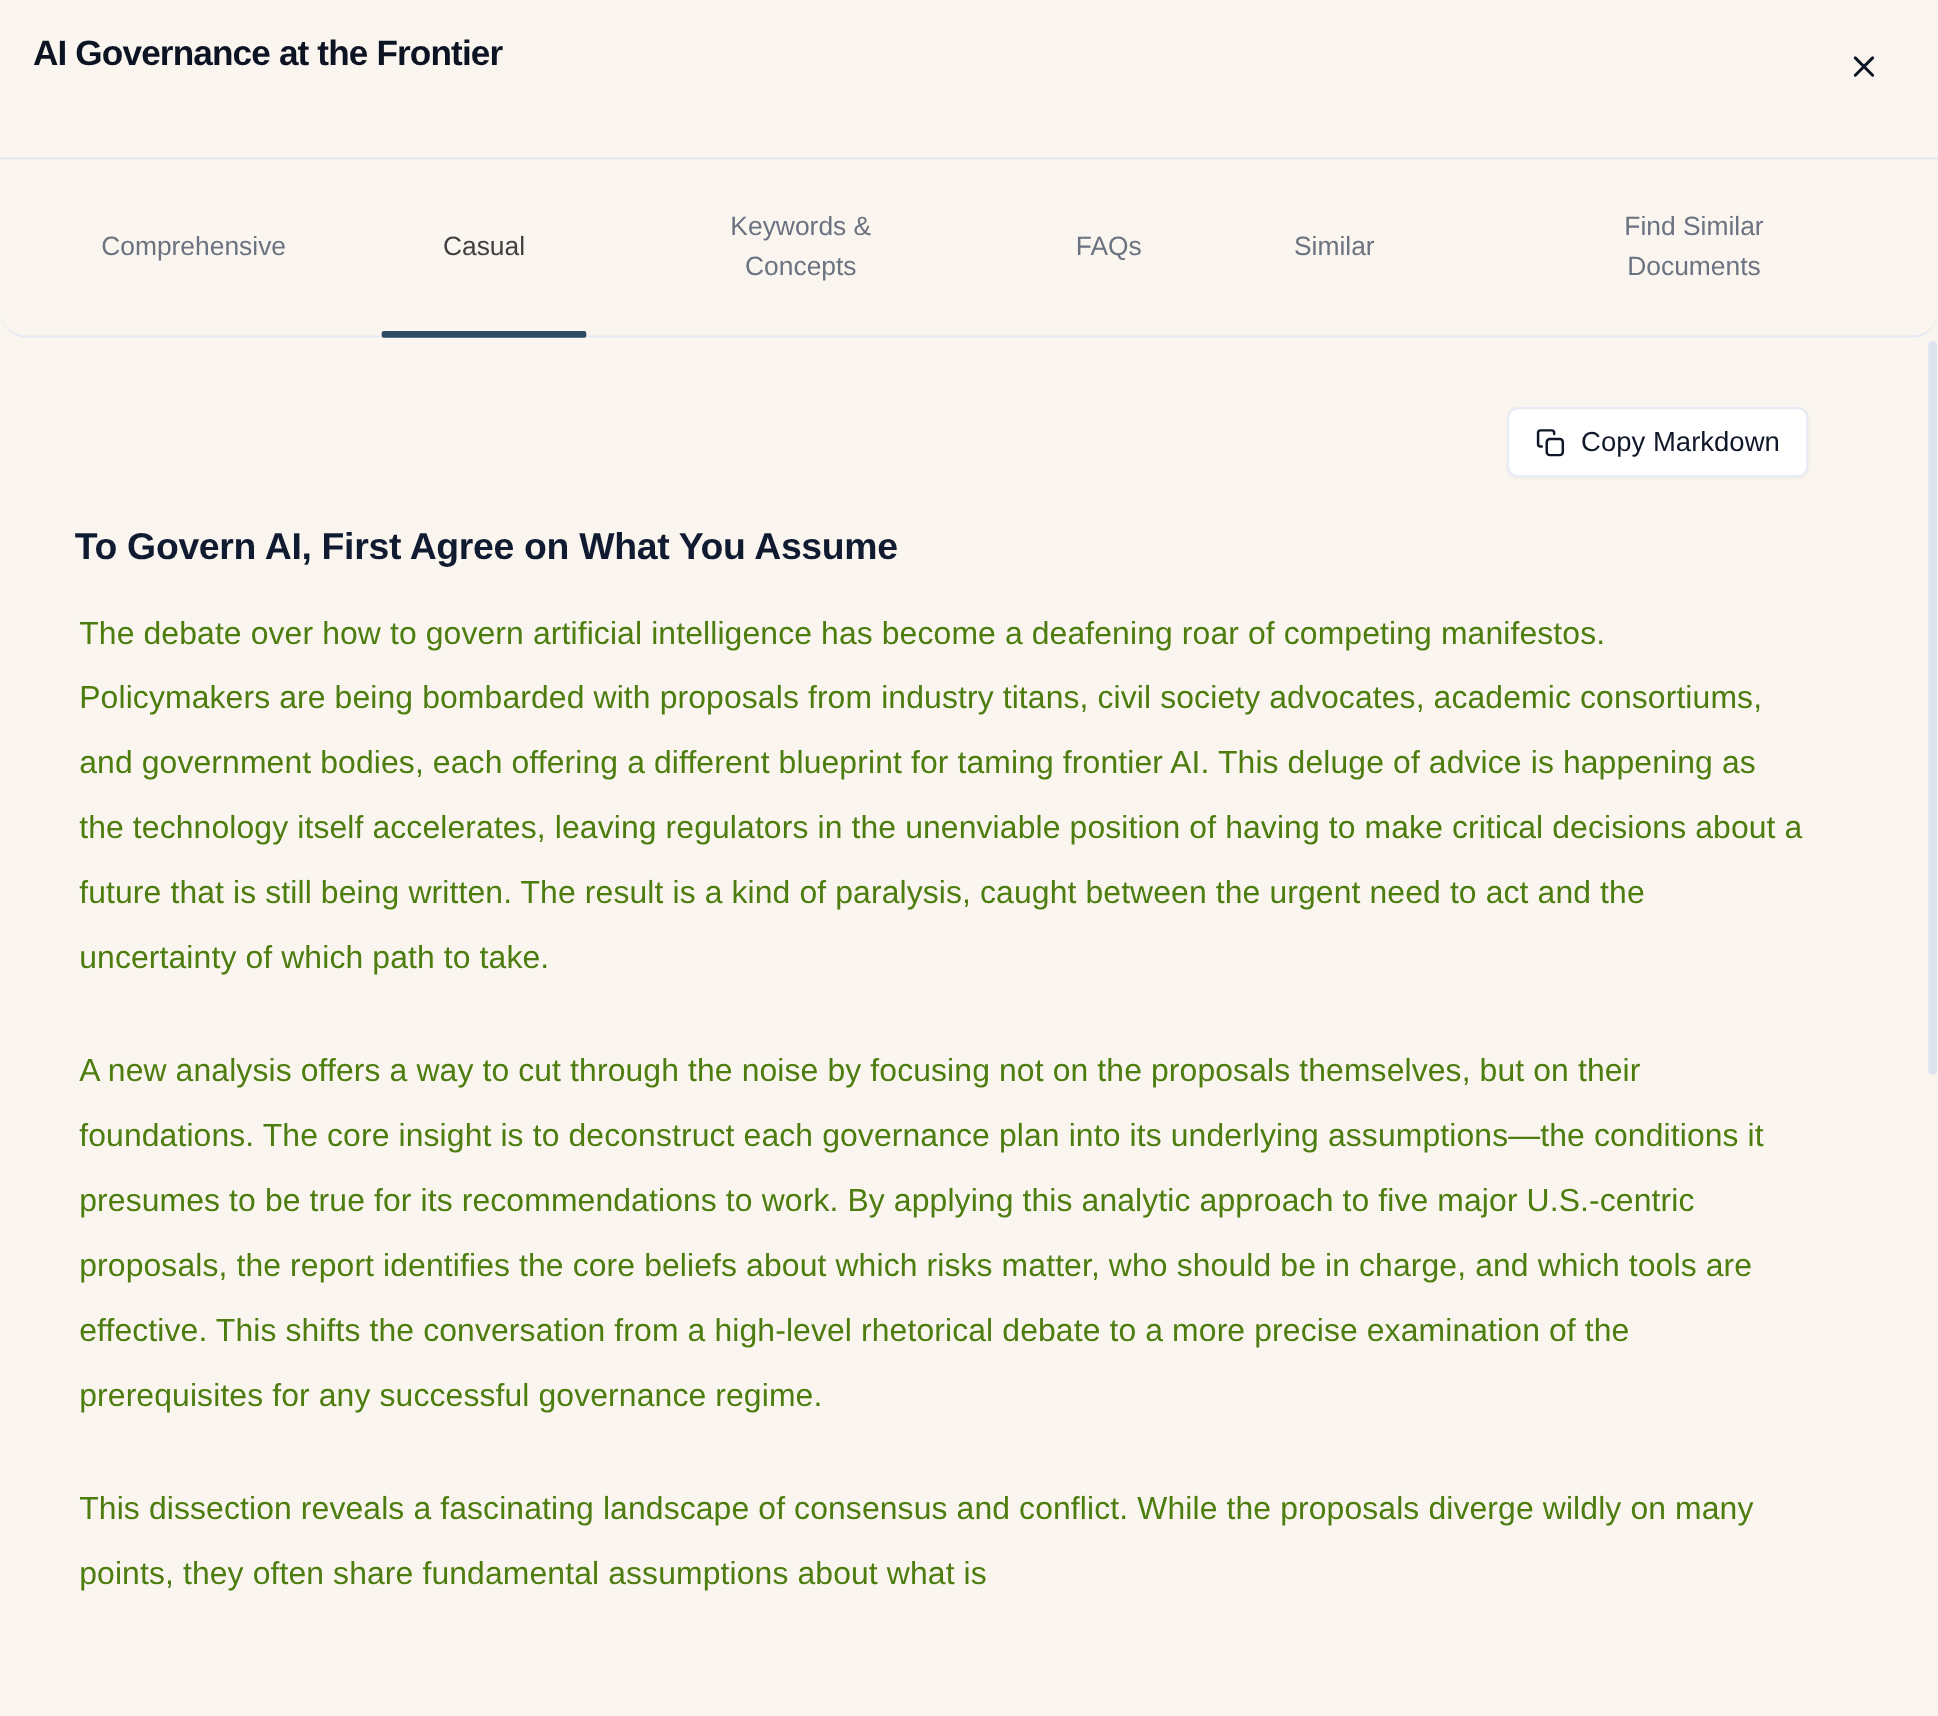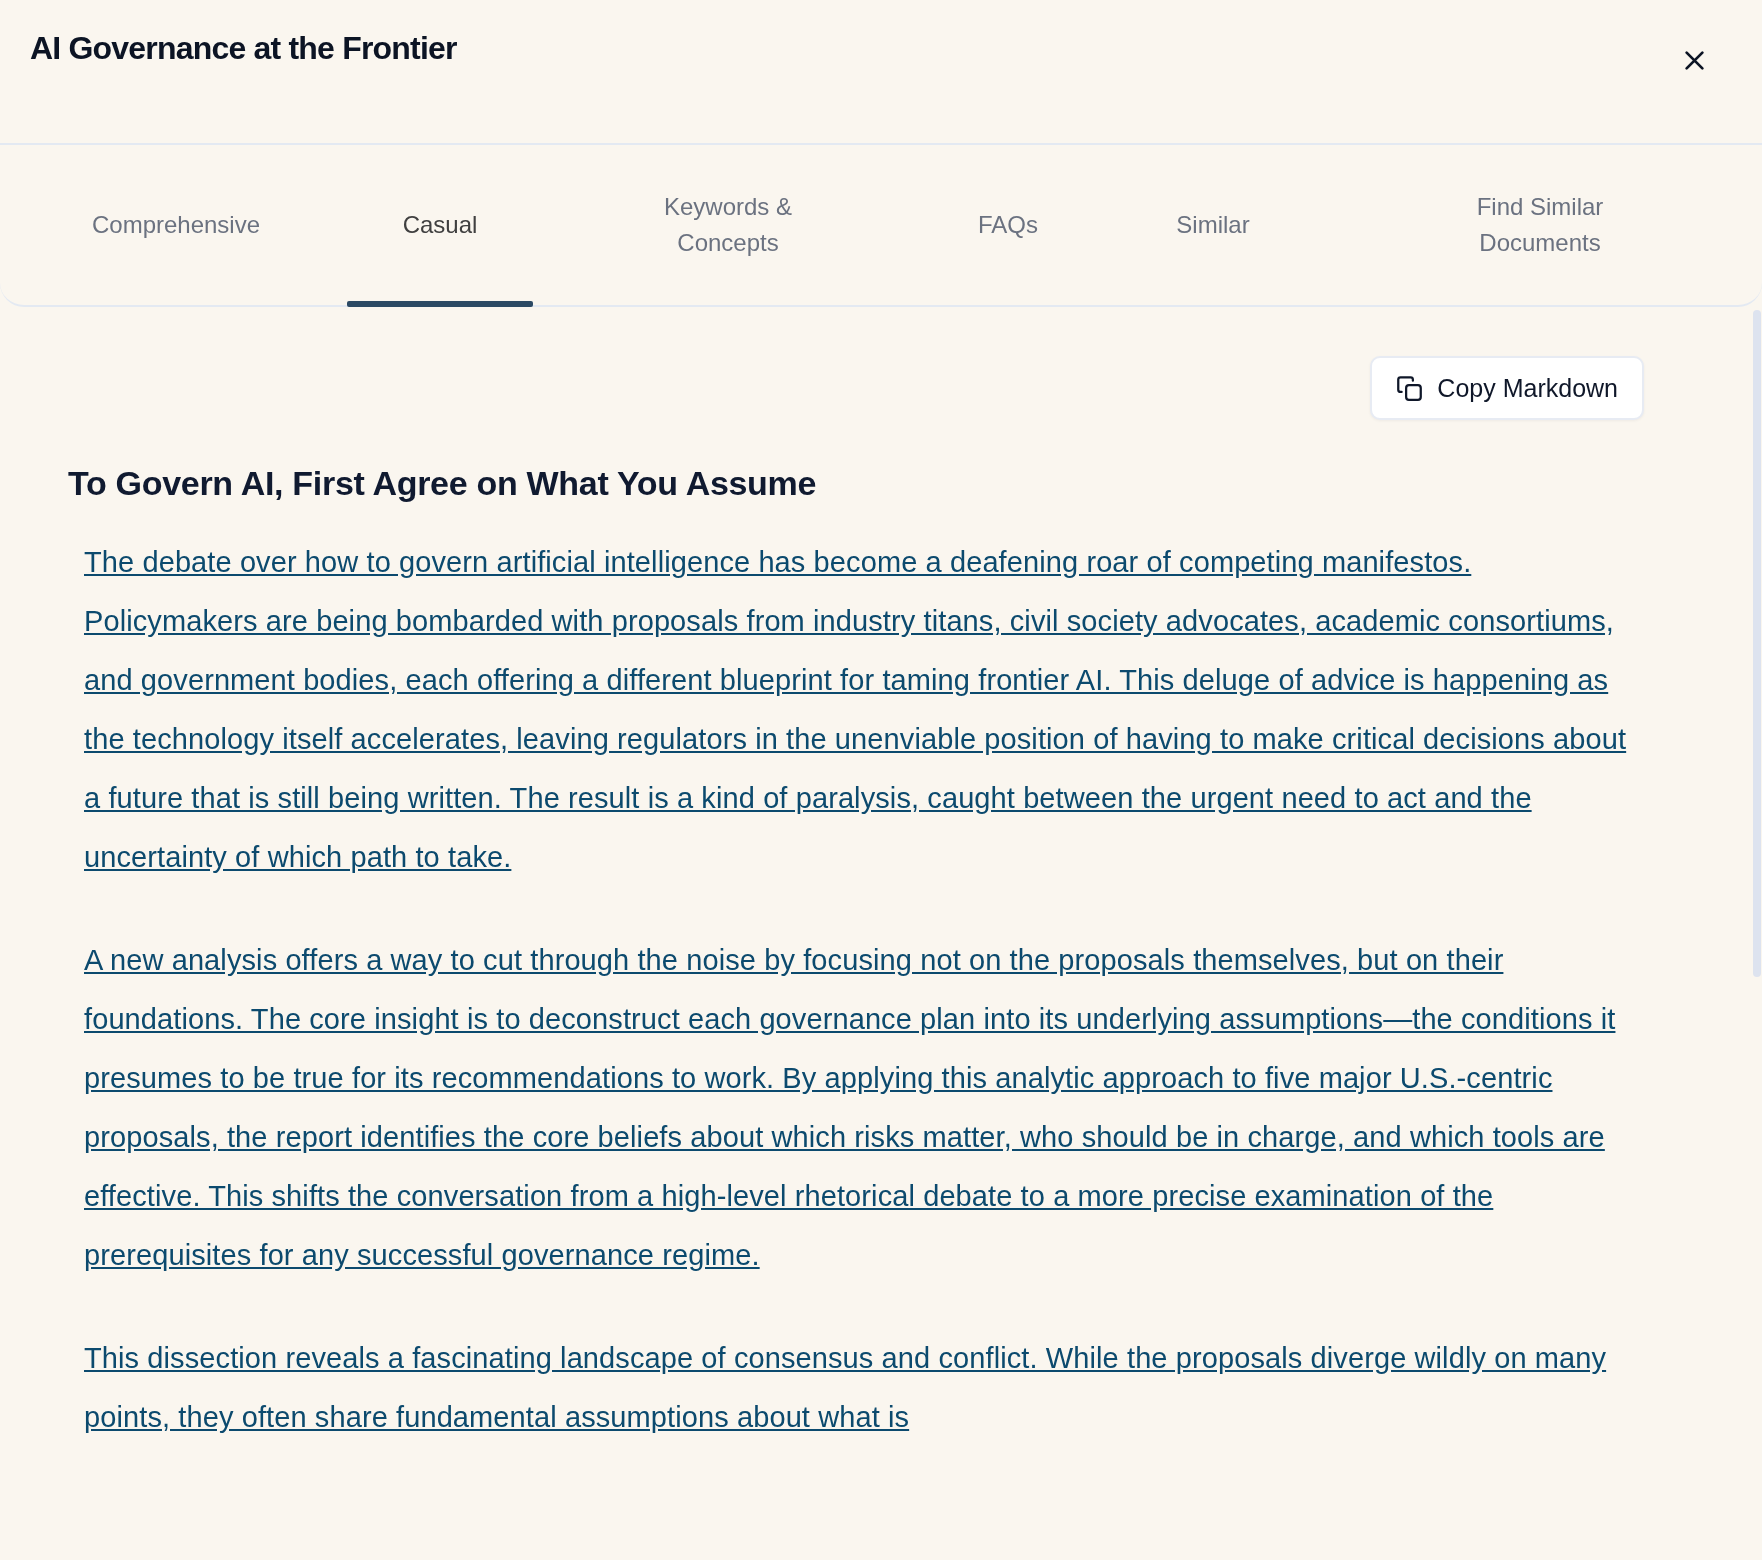--- a/index.html
+++ b/index.html
@@ -42,38 +42,38 @@
   .tab:nth-child(6){width:190px;margin-left:162px;}
   .tab.active{color:#404040;font-weight:400;}
   .tab.active::after{
     content:"";position:absolute;left:0;right:0;bottom:-2px;height:6px;
     background:#2C4A64;border-radius:2px;
   }
   
   .content{position:relative;}
   .toolbar-row{
     display:flex;justify-content:flex-end;
-    padding:49px 118px 0 98px;
+    padding:63px 118px 0 98px;
   }
   .copy-btn{
     display:inline-flex;align-items:center;gap:14px;height:64px;padding:0 24px;
     background:#FFFFFF;border:2px solid #E7EBF3;border-radius:10px;
     font-family:inherit;font-size:25px;font-weight:500;color:#0F1729;
     box-shadow:0 1px 3px rgba(16,24,40,.05);cursor:pointer;
   }
   .copy-btn svg{width:27px;height:27px;stroke:#0F1729;stroke-width:2;fill:none;
     stroke-linecap:round;stroke-linejoin:round;}
   .article{padding:0 118px 0 68px;}
   .article-heading{
     margin:44px 0 30px;font-size:34px;font-weight:700;
     letter-spacing:-0.3px;color:#101A30;
   }
   .article p{
-    margin:0 16px 44px;font-size:29px;line-height:59px;
-    letter-spacing:0.1px;color:#0c4a6e;text-decoration:underline;
+    margin:0 4px 44px;font-size:29px;line-height:59px;
+    letter-spacing:0.1px;color:#4d7c0f;
   }
   
   .scroll-thumb{
     position:absolute;top:310px;right:1px;width:8px;height:667px;
     background:#DDE3EF;border-radius:5px;
   }
 </style>
 </head>
 <body>
 

